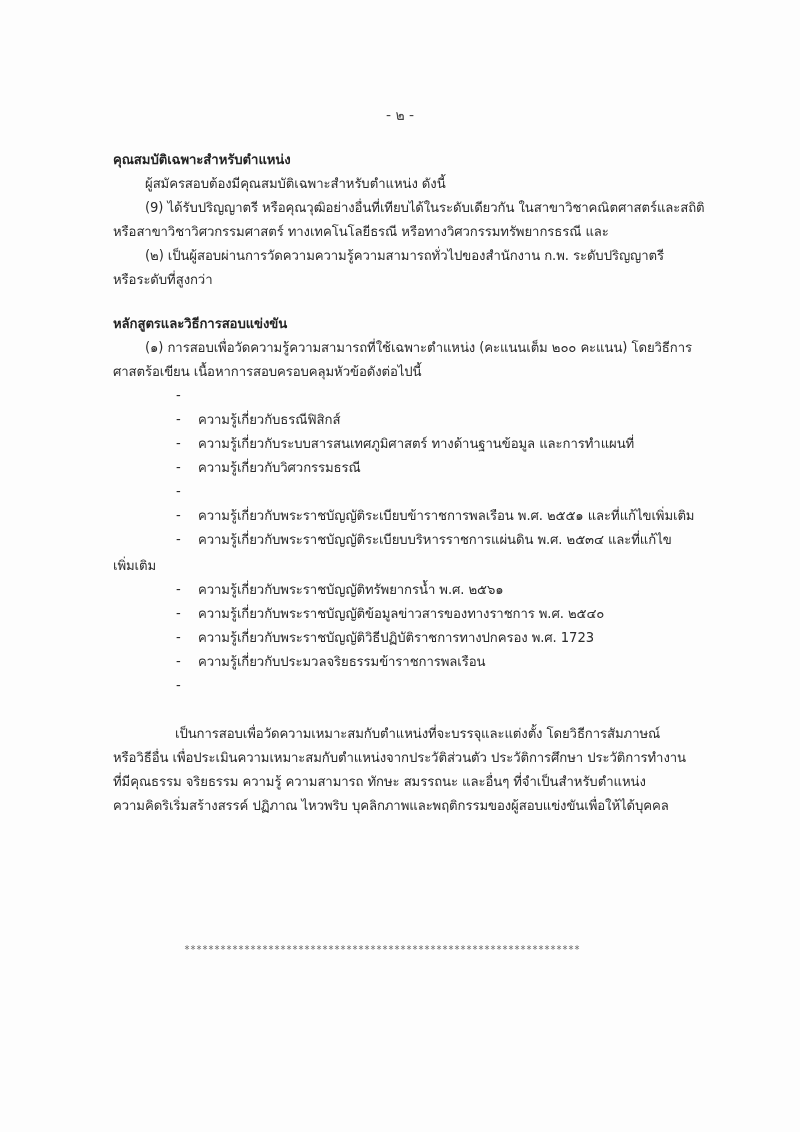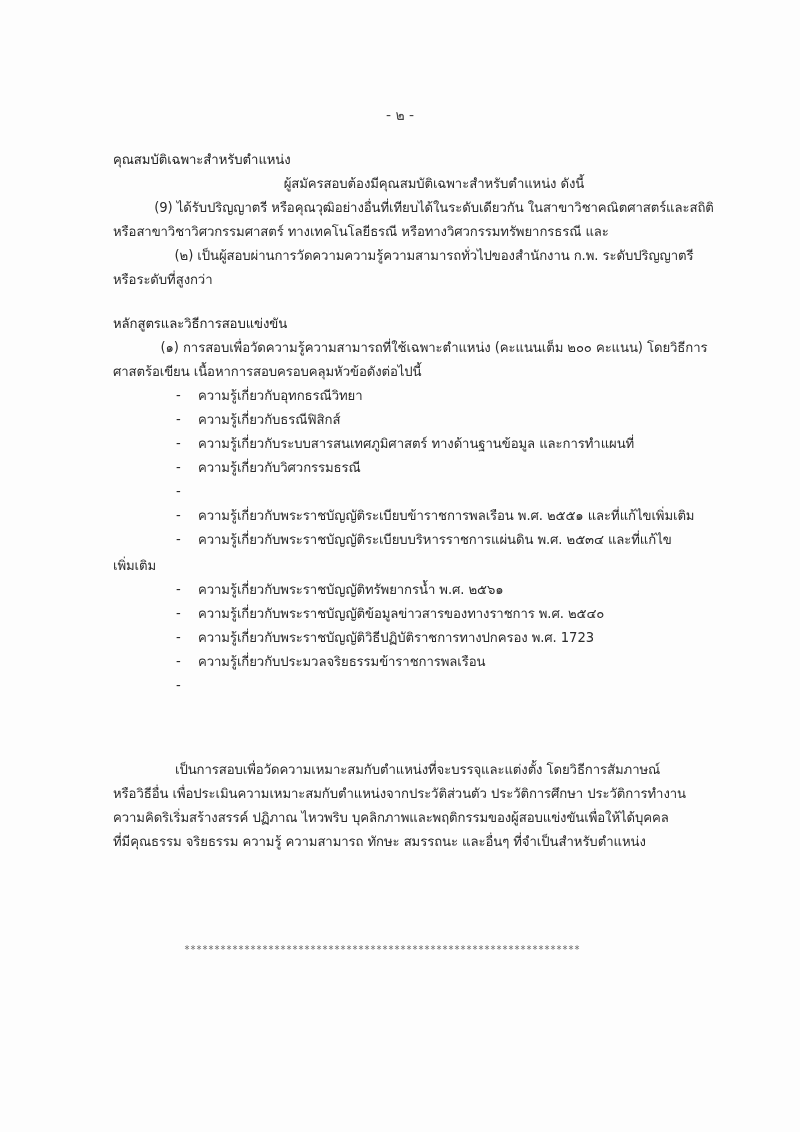--- a/index.html
+++ b/index.html
@@ -39,25 +39,25 @@
       font-size: 13.2px;
       line-height: 24px;
       letter-spacing: -0.1px;
     }
     .line {
       white-space: nowrap;
       overflow: visible;
       height: 24px;
     }
     .heading {
-      font-weight: normal;
+      font-weight: bold;
       color: #222;
     }
-    .indent1 { padding-left: 32px; text-align: center; }
-    .indent2 { padding-left: 62px; margin-top: 36px; }
+    .indent1 { padding-left: 32px; }
+    .indent2 { padding-left: 62px; }
     .gap { height: 20px; }
     .gap-big { height: 24px; }
     .bullet {
       display: flex;
       height: 24px;
       white-space: nowrap;
       padding-left: 63px;
     }
     .bullet .dash {
       width: 22px;
@@ -93,21 +93,20 @@
     <div class="line">หรือระดับที่สูงกว่า</div>
 
     <div class="gap"></div>
 
     <div class="line heading">หลักสูตรและวิธีการสอบแข่งขัน</div>
     <div class="line indent1">(๑)  การสอบเพื่อวัดความรู้ความสามารถที่ใช้เฉพาะตำแหน่ง (คะแนนเต็ม ๒๐๐ คะแนน) โดยวิธีการ</div>
     <div class="line">ศาสตร้อเขียน เนื้อหาการสอบครอบคลุมหัวข้อดังต่อไปนี้</div>
 
     <div class="bullet">
       <span class="dash">-</span>
-      <span>ความรู้เกี่ยวกับอุทกธรณีวิทยา</span>
     </div>
     <div class="bullet">
       <span class="dash">-</span>
       <span>ความรู้เกี่ยวกับธรณีฟิสิกส์</span>
     </div>
     <div class="bullet">
       <span class="dash">-</span>
       <span>ความรู้เกี่ยวกับระบบสารสนเทศภูมิศาสตร์ ทางด้านฐานข้อมูล และการทำแผนที่</span>
     </div>
     <div class="bullet">
@@ -144,18 +143,18 @@
       <span>ความรู้เกี่ยวกับประมวลจริยธรรมข้าราชการพลเรือน</span>
     </div>
     <div class="bullet">
       <span class="dash">-</span>
     </div>
 
     <div class="gap-big"></div>
 
     <div class="line indent2">เป็นการสอบเพื่อวัดความเหมาะสมกับตำแหน่งที่จะบรรจุและแต่งตั้ง โดยวิธีการสัมภาษณ์</div>
     <div class="line">หรือวิธีอื่น เพื่อประเมินความเหมาะสมกับตำแหน่งจากประวัติส่วนตัว ประวัติการศึกษา ประวัติการทำงาน</div>
+    <div class="line">ที่มีคุณธรรม จริยธรรม ความรู้ ความสามารถ ทักษะ สมรรถนะ และอื่นๆ ที่จำเป็นสำหรับตำแหน่ง</div>
     <div class="line">ความคิดริเริ่มสร้างสรรค์ ปฏิภาณ ไหวพริบ บุคลิกภาพและพฤติกรรมของผู้สอบแข่งขันเพื่อให้ได้บุคคล</div>
-    <div class="line">ที่มีคุณธรรม จริยธรรม ความรู้ ความสามารถ ทักษะ สมรรถนะ และอื่นๆ ที่จำเป็นสำหรับตำแหน่ง</div>
   </div>
 
   <div class="separator">******************************************************************</div>
 </div>
 
 </body></html>

